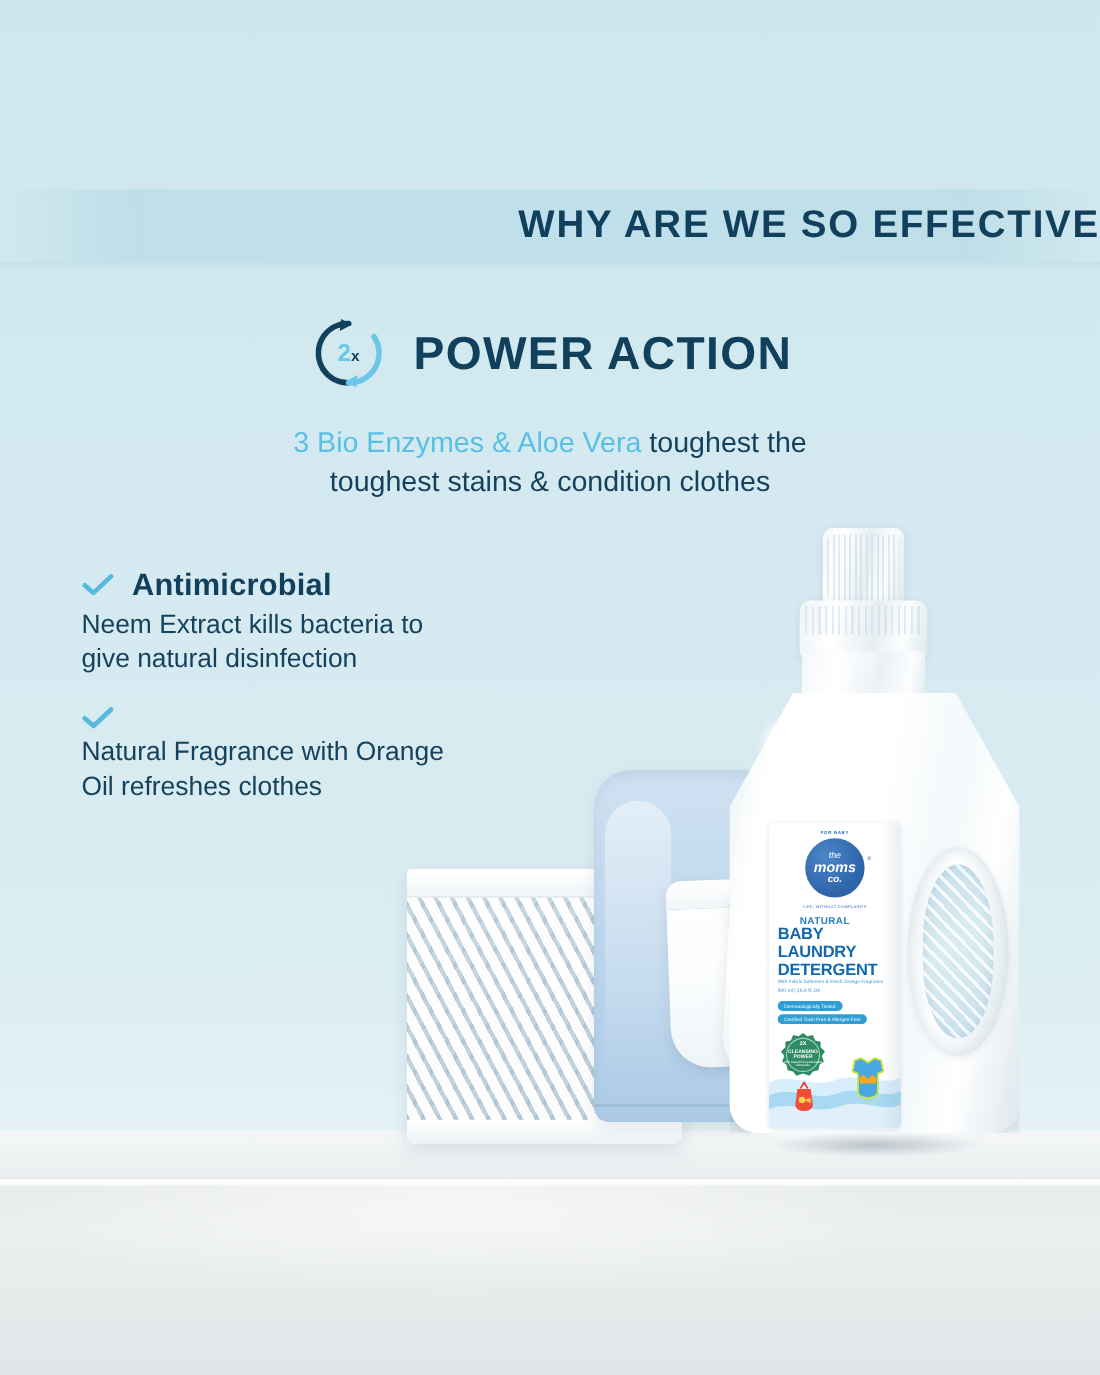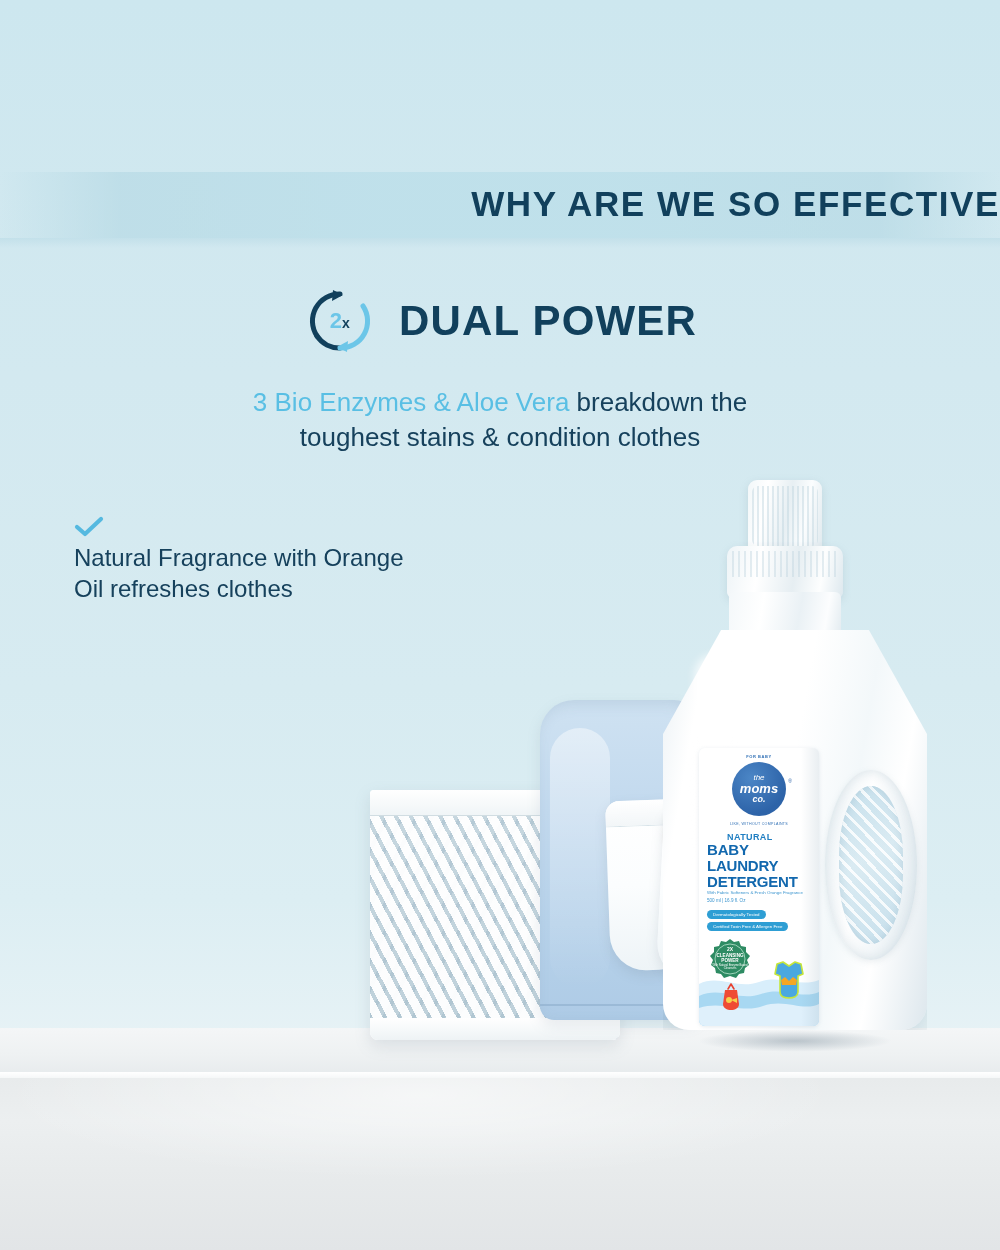--- a/index.html
+++ b/index.html
@@ -335,31 +335,45 @@
         <path d="M37 10 A27 27 0 0 0 14 52" fill="none" stroke="#11405c" stroke-width="5" stroke-linecap="round"></path>
         <path d="M14 52 A27 27 0 0 0 37 64" fill="none" stroke="#11405c" stroke-width="5" stroke-linecap="round"></path>
         <path d="M30 6 L40 11 L29 17 Z" fill="#11405c"></path>
         <path d="M37 64 A27 27 0 0 0 60 22" fill="none" stroke="#6cc6e8" stroke-width="5" stroke-linecap="round"></path>
         <path d="M44 68 L34 63 L45 57 Z" fill="#6cc6e8"></path>
       </svg>
       <div style="position:absolute;left:0;right:0;top:24px;text-align:center;">
         <span style="font-size:22px;font-weight:bold;color:#6cc6e8;">2</span><span style="font-size:14px;font-weight:bold;color:#11405c;">x</span>
       </div>
     </div>
-    <div class="dual-title">DUAL POWER</div>
+    <div class="dual-title">POWER ACTION</div>
   </div>
 
   <div class="subtitle">
-    <span class="hl">3 Bio Enzymes &amp; Aloe Vera</span><span> breakdown the</span><br>
+    <span class="hl">3 Bio Enzymes &amp; Aloe Vera</span><span> toughest the</span><br>
     <span>toughest stains &amp; condition clothes</span>
   </div>
 
   <div class="benefits">
 
 
+    <div class="benefit">
+      <div class="benefit-head">
+        <span class="check">
+          <svg viewBox="0 0 30 22" width="30" height="22">
+              <path d="M3 11 L11 18 L27 3" fill="none" stroke="#55b9e0" stroke-width="4.2" stroke-linecap="round" stroke-linejoin="round"></path>
+            </svg>
+        </span>
+        <span class="benefit-title">Antimicrobial</span>
+      </div>
+      <div class="benefit-body">
+        <span>Neem Extract kills bacteria to</span><br>
+        <span>give natural disinfection</span>
+      </div>
+    </div>
 
     <div class="benefit">
       <div class="benefit-head">
         <span class="check">
           <svg viewBox="0 0 30 22" width="30" height="22">
               <path d="M3 11 L11 18 L27 3" fill="none" stroke="#55b9e0" stroke-width="4.2" stroke-linecap="round" stroke-linejoin="round"></path>
             </svg>
         </span>
       </div>
       <div class="benefit-body">

